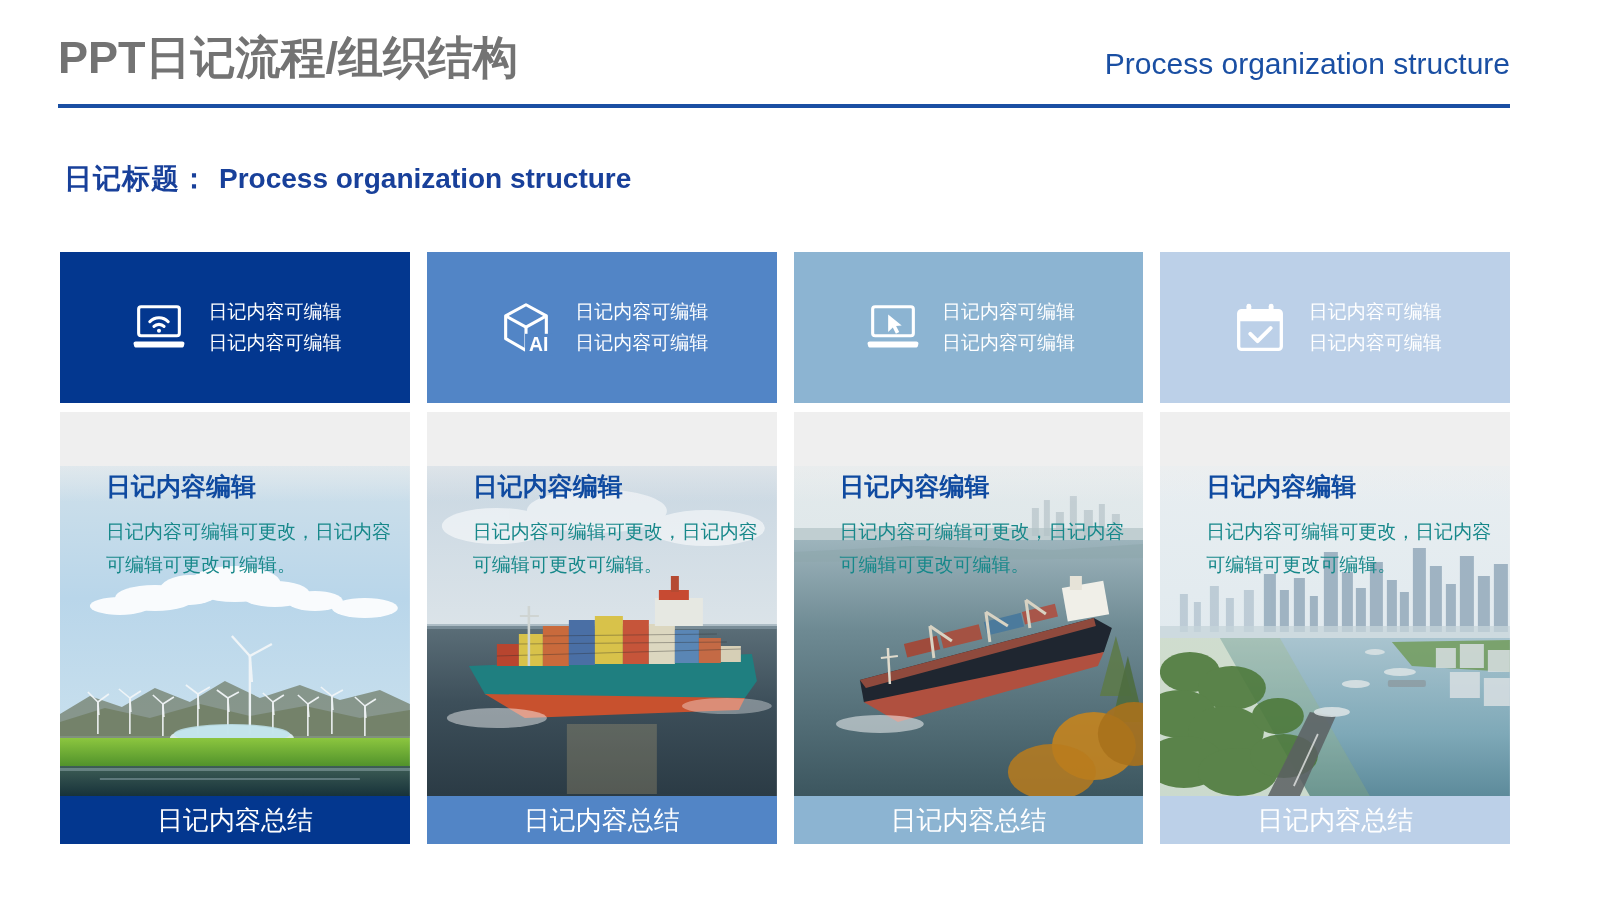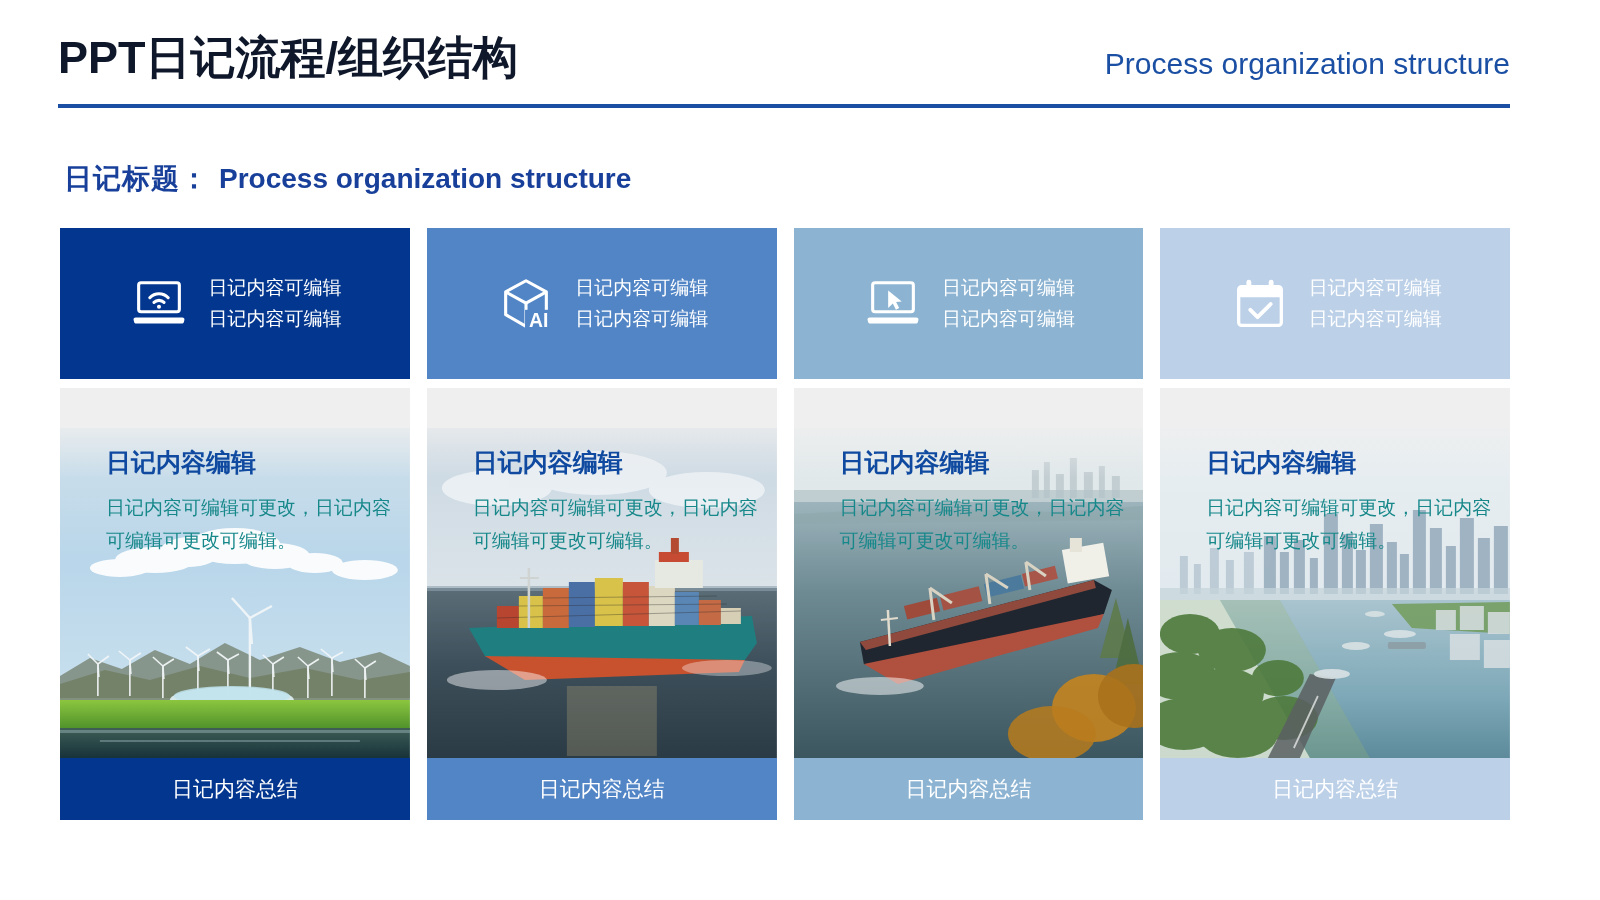--- a/index.html
+++ b/index.html
@@ -22,21 +22,21 @@
     top: 0;
     width: 1600px;
     height: 112px;
   }
   .header-title {
     position: absolute;
     left: 58px;
     top: 28px;
     font-size: 45px;
     font-weight: 700;
-    color: #0f172a;
+    color: #737373;
     letter-spacing: 0px;
     white-space: nowrap;
   }
   .header-subtitle {
     position: absolute;
     right: 90px;
     top: 47px;
     font-size: 30px;
     font-weight: 400;
     color: #1a4fa3;
@@ -61,21 +61,21 @@
     color: #18409a;
     white-space: nowrap;
   }
   .section-title .cn { letter-spacing: 1px; }
   .section-title .en { margin-left: 10px; }
 
   
   .cards {
     position: absolute;
     left: 60px;
-    top: 228px;
+    top: 252px;
     width: 1450px;
     height: 592px;
     display: grid;
     grid-template-columns: repeat(4, 1fr);
     column-gap: 17px;
   }
   .card {
     position: relative;
     display: flex;
     flex-direction: column;
@@ -148,27 +148,27 @@
     white-space: nowrap;
   }
   .card-desc {
     font-size: 19px;
     line-height: 1.75;
     color: #17888a;
   }
 
   
   .card-foot {
-    height: 62px;
+    height: 48px;
     flex: 0 0 auto;
     display: flex;
     align-items: center;
     justify-content: center;
     color: #ffffff;
-    font-size: 21px;
+    font-size: 26px;
   }
 </style>
 </head>
 <body>
 
 <div class="slide-header">
   <div class="header-title">PPT日记流程/组织结构</div>
   <div class="header-subtitle">Process organization structure</div>
   <div class="header-rule"></div>
 </div>

